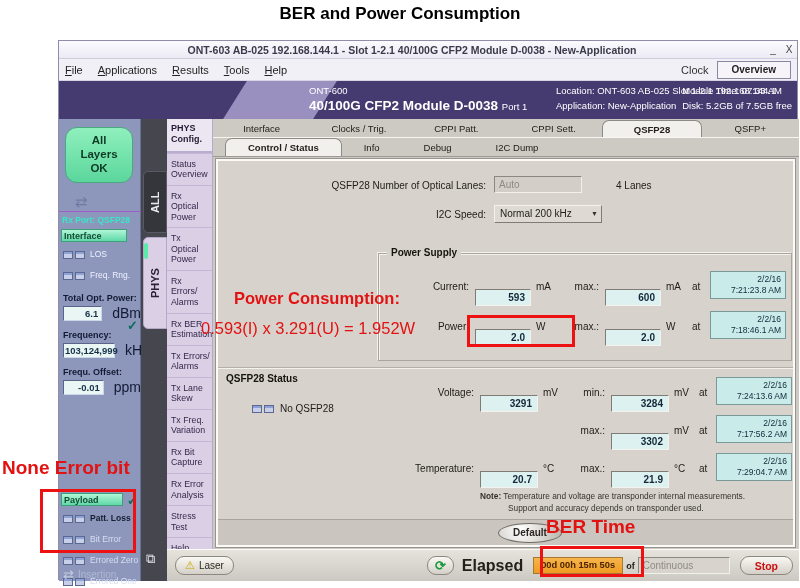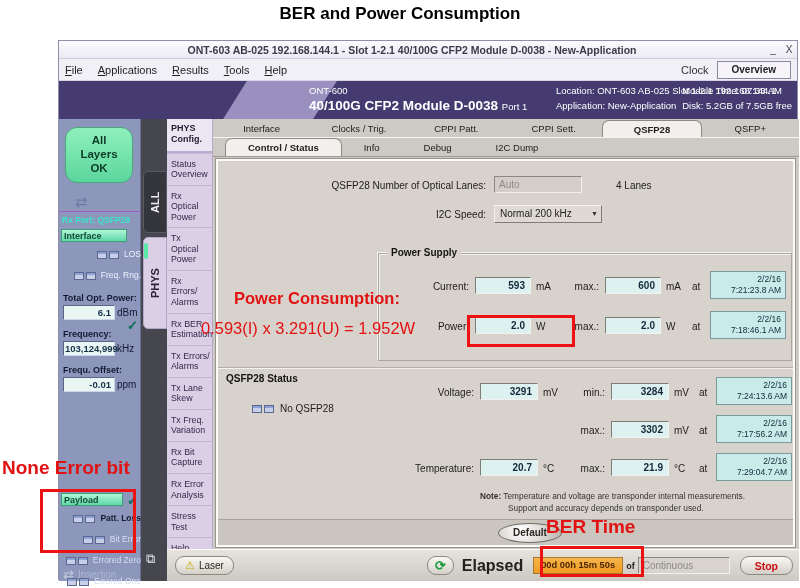--- a/index.html
+++ b/index.html
@@ -51,29 +51,29 @@
     display:flex; align-items:center; justify-content:center; text-align:center;
     font-size:11.5px; font-weight:bold; color:#0e3a26; white-space:pre-line; line-height:1.2; }
   .side-arrows { position:absolute; left:16px; top:74px; font-size:15px; color:#6f7aa2; }
   .rx-section { position:absolute; left:0; top:92px; width:82px; border-top:1px solid #a05cc8; }
   .rx-title { font-size:8.5px; color:#39e6c8; font-weight:bold; padding:3px 3px 2px 3px; }
   .green-bar { position:relative; margin:2px 2px 0 2px; width:66px; height:13px;
     background:linear-gradient(#b0f6d8,#5fd8a6); border:1px solid #3f9f78;
     font-size:9px; font-weight:bold; color:#134c34; padding:0 2px; line-height:12px; }
   .check { position:absolute; font-size:13px; font-weight:bold; color:#0b6e58; }
   .check.if { left:68px; top:106px; }
-  .ledrow { display:flex; align-items:center; margin:3px 0 0 4px;justify-content:flex-end; }
+  .ledrow { display:flex; align-items:center; margin:3px 0 0 4px; }
   .ledpair i { display:inline-block; width:10px; height:8px; margin-right:2px;
     background:linear-gradient(#8fa2d6 40%,#c7d0e8 40%); border:1px solid #5c6890; }
   .ledrow .ledlabel { font-size:8.5px; color:#eef1ff; margin-left:3px; }
   .meas-label { font-size:9px; font-weight:bold; color:#121a33; margin:9px 0 2px 4px; }
   .meas-row { display:flex; align-items:center; margin-left:4px; }
   .meas-box { height:15px; background:#e9f6f4; border:1px solid; border-color:#5a6488 #cdd6e8 #cdd6e8 #5a6488;
     font-size:9.5px; color:#16324a; text-align:right; padding:1px 3px 0 1px; font-weight:bold; }
-  .meas-unit { font-size:10px; color:#121a33; margin-left:2px; }
+  .meas-unit { font-size:14px; color:#121a33; margin-left:10px; }
   .payload-block { position:absolute; left:0; top:372px; width:82px; }
   .pl-label { font-size:8.5px; margin-left:3px; }
   .pl-dark { color:#141e30; font-weight:bold; }
   .pl-light { color:#d7def2; }
   .check.pl { left:68px; top:2px; }
   .insertion { position:absolute; left:4px; top:448px; color:#aeb8d2; font-size:10px; display:flex; align-items:center; }
   .insertion .arr { font-size:13px; margin-right:4px; color:#c3cbe0; }
 
   
   .vstrip { position:absolute; left:82px; top:78px; width:26px; height:462px; background:#46464e; }
@@ -113,21 +113,21 @@
   .input-dis { position:absolute; height:17px; background:#d3cfc8; border:1px solid;
     border-color:#8a887f #f2f0ec #f2f0ec #8a887f; color:#8d8b84; font-size:10px; padding:2px 4px; }
   .select { position:absolute; height:18px; background:#dedad3; border:1px solid;
     border-color:#f4f2ee #7e7c74 #7e7c74 #f4f2ee; font-size:10px; color:#23201c; padding:2px 14px 0 5px; }
   .select .dd { position:absolute; right:3px; top:4px; font-size:7px; color:#35322c; }
   .groupbox { position:absolute; border:1px solid #aaa69e; box-shadow:1px 1px 0 #f4f2ee inset, -1px -1px 0 #f4f2ee; }
   .group-title { position:absolute; top:-7px; left:8px; background:#d7d3cc; padding:0 4px;
     font-size:10px; font-weight:bold; color:#16130e; }
   .cyan { position:absolute; height:17px; background:#ddf2f0; border:1px solid;
     border-color:#7e7c74 #f4f2ee #f4f2ee #7e7c74; font-size:10px; color:#10283a;
-    text-align:right; padding:2px 5px 0 2px; font-weight:bold; }
+    text-align:right; padding:2px 5px 0 2px; font-weight:bold;margin-top:12px; }
   .timebox { position:absolute; height:28px; background:#c9ecea; border:1px solid #7a9a9a;
     font-size:8.5px; color:#10283a; text-align:right; padding:2px 4px 0 2px; line-height:1.35; white-space:pre-line; }
   .sec-line { position:absolute; left:0; width:100%; border-top:1px solid #b4b0a8;
     box-shadow:0 1px 0 #f4f2ee; }
   .sec-title { position:absolute; font-size:10px; font-weight:bold; color:#16130e; }
   .note { position:absolute; font-size:8.3px; color:#35322c; line-height:1.4; }
   .note b { font-weight:bold; }
   .bottom-strip { position:absolute; left:0; top:358px; width:100%; height:26px;
     background:#cac6bf; border-top:1px solid #a8a49c; }
   .default-btn { position:absolute; left:280px; top:3px; width:64px; height:20px; border-radius:50%;

